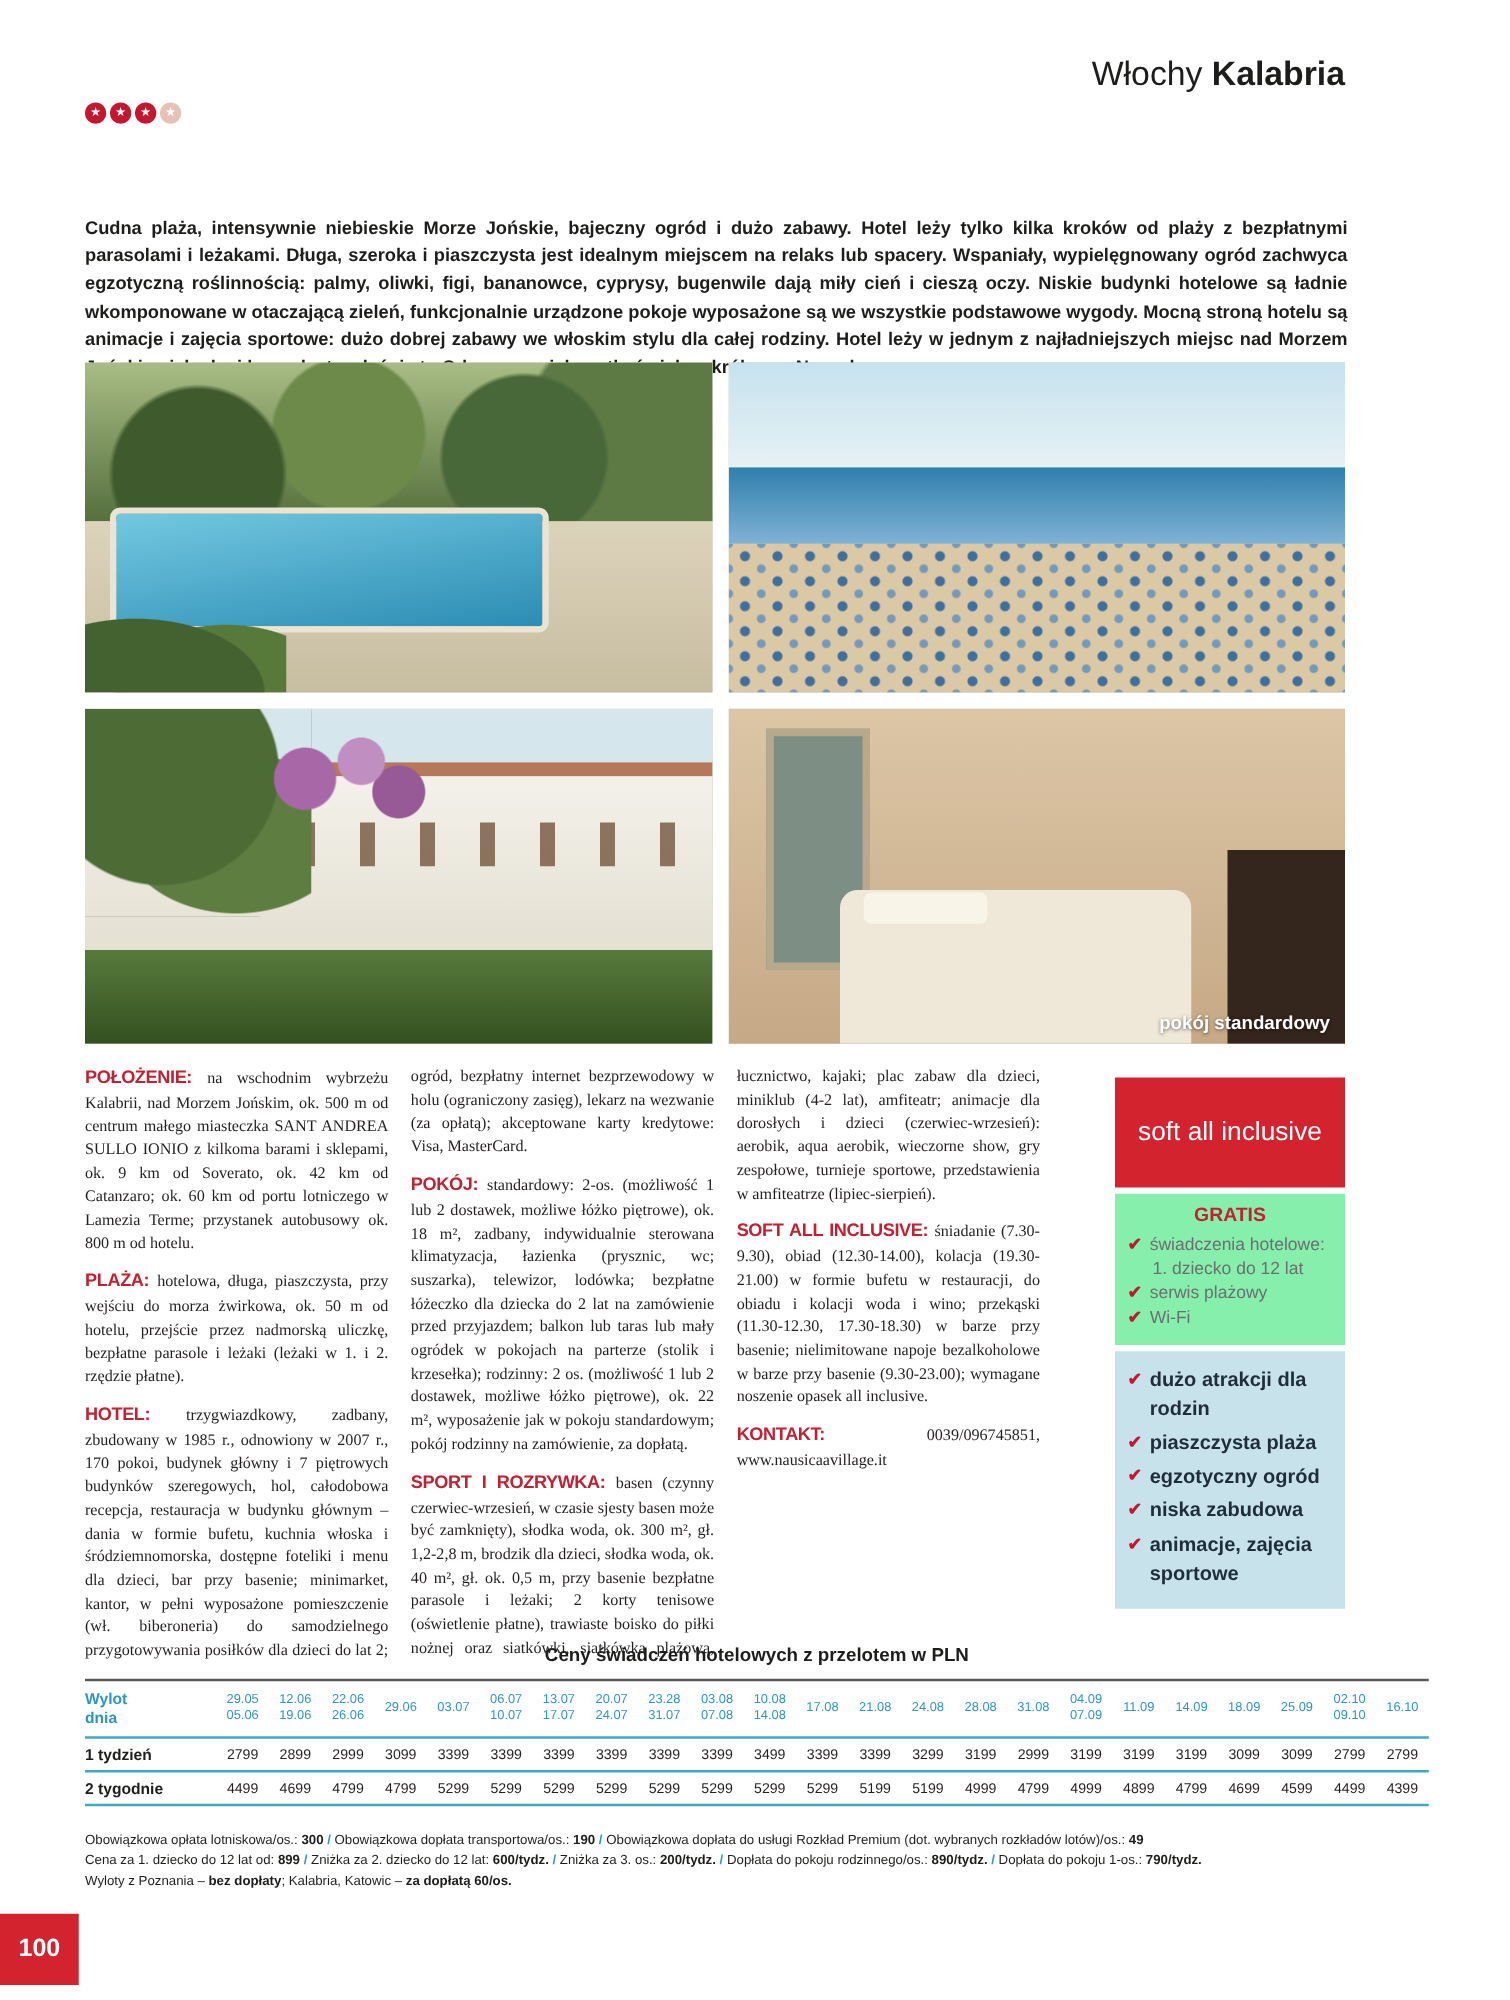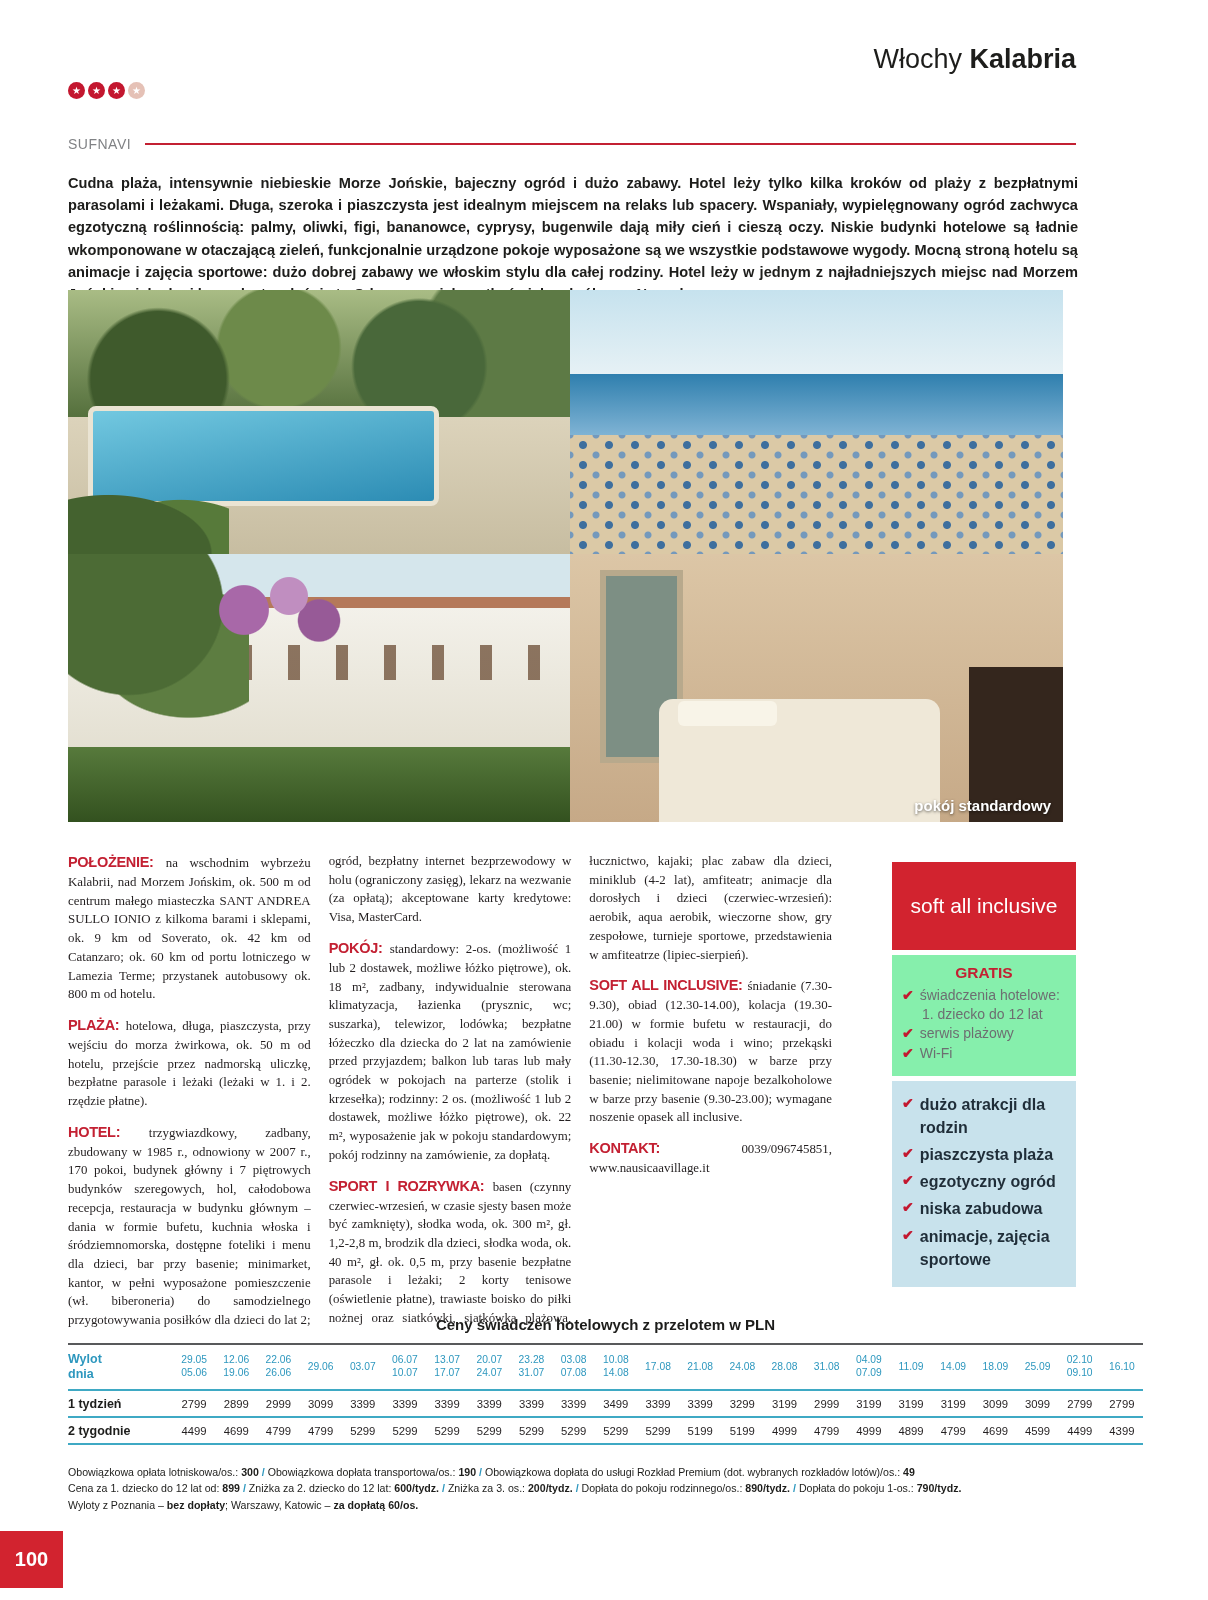--- a/index.html
+++ b/index.html
@@ -19,21 +19,21 @@
   .code-row { position:absolute; left:68px; top:136px; width:1008px; display:flex; align-items:center; gap:14px; }
   .code { font-size:14px; color:#808285; letter-spacing:.5px; }
   .rule { flex:1; height:2px; background:#c32032; }
 
   
   .intro { position:absolute; left:68px; top:172px; width:1010px; font-size:14.6px; font-weight:bold;
            line-height:1.52; text-align:justify; color:#1d1d1b; }
 
   
   .photos { position:absolute; left:68px; top:290px; width:1004px; display:grid;
-            grid-template-columns:502px 493px; grid-template-rows:264px 268px; }
+            grid-template-columns:502px 493px; grid-template-rows:264px 268px; gap:13px; }
   .photo { position:relative; overflow:hidden; background:#b9c4b0; }
   .photo > div { position:absolute; }
   
   .pp-trees { left:0; top:0; right:0; height:48%;
     background-image:radial-gradient(circle at 18% 70%, #3f5a2c 0 16%, transparent 17%),
       radial-gradient(circle at 42% 45%, #6d8a4a 0 20%, transparent 21%),
       radial-gradient(circle at 70% 60%, #49683a 0 18%, transparent 19%),
       radial-gradient(circle at 90% 50%, #5d7a45 0 22%, transparent 23%),
       linear-gradient(#a9bc85, #55703d); }
   .pp-deck { left:0; top:48%; right:0; bottom:0; background:linear-gradient(#dcd3bb, #c7bda1); }
@@ -129,24 +129,20 @@
 
   <div class="hotel-row">
     <div class="stars" id="stars">
         <span class="star full">★</span>
         <span class="star full">★</span>
         <span class="star full">★</span>
         <span class="star light">★</span>
       </div>
   </div>
 
-  <div class="code-row">
-    <span class="code">SUFNAVI</span>
-    <span class="rule"></span>
-  </div>
 
   <p class="intro">Cudna plaża, intensywnie niebieskie Morze Jońskie, bajeczny ogród i dużo zabawy. Hotel leży tylko kilka kroków od plaży z bezpłatnymi parasolami i leżakami. Długa, szeroka i piaszczysta jest idealnym miejscem na relaks lub spacery. Wspaniały, wypielęgnowany ogród zachwyca egzotyczną roślinnością: palmy, oliwki, figi, bananowce, cyprysy, bugenwile dają miły cień i cieszą oczy. Niskie budynki hotelowe są ładnie wkomponowane w otaczającą zieleń, funkcjonalnie urządzone pokoje wyposażone są we wszystkie podstawowe wygody. Mocną stroną hotelu są animacje i zajęcia sportowe: dużo dobrej zabawy we włoskim stylu dla całej rodziny. Hotel leży w jednym z najładniejszych miejsc nad Morzem Jońskim, jak głosi legenda, to właśnie tu Odyseusz miał spotkać piękną królewnę Nauzykaę.</p>
 
   <div class="photos">
     <div class="photo">
       <div class="pp-trees"></div>
       <div class="pp-deck"></div>
       <div class="pp-pool"></div>
       <div class="pp-hedge"></div>
     </div>
@@ -370,20 +366,20 @@
           <div class="t-val">4599</div>
           <div class="t-val">4499</div>
           <div class="t-val">4399</div>
         </div>
       </div>
   </div>
 
   <div class="footnotes" id="footnotes">
       <div class="fn-line"><span>Obowiązkowa opłata lotniskowa/os.: </span><span class="b">300</span><span class="sep"> / </span><span>Obowiązkowa dopłata transportowa/os.: </span><span class="b">190</span><span class="sep"> / </span><span>Obowiązkowa dopłata do usługi Rozkład Premium (dot. wybranych rozkładów lotów)/os.: </span><span class="b">49</span></div>
       <div class="fn-line"><span>Cena za 1. dziecko do 12 lat od: </span><span class="b">899</span><span class="sep"> / </span><span>Zniżka za 2. dziecko do 12 lat: </span><span class="b">600/tydz.</span><span class="sep"> / </span><span>Zniżka za 3. os.: </span><span class="b">200/tydz.</span><span class="sep"> / </span><span>Dopłata do pokoju rodzinnego/os.: </span><span class="b">890/tydz.</span><span class="sep"> / </span><span>Dopłata do pokoju 1-os.: </span><span class="b">790/tydz.</span></div>
-      <div class="fn-line"><span>Wyloty z Poznania – </span><span class="b">bez dopłaty</span><span>; Warszawy, Katowic – </span><span class="b">za dopłatą 60/os.</span></div>
+      <div class="fn-line"><span>Wyloty z Poznania – </span><span class="b">bez dopłaty</span><span>; Kalabria, Katowic – </span><span class="b">za dopłatą 60/os.</span></div>
     </div>
 
   <div class="page-badge">
     <span>100</span>
   </div>
 
 </div>
 
 </body></html>

